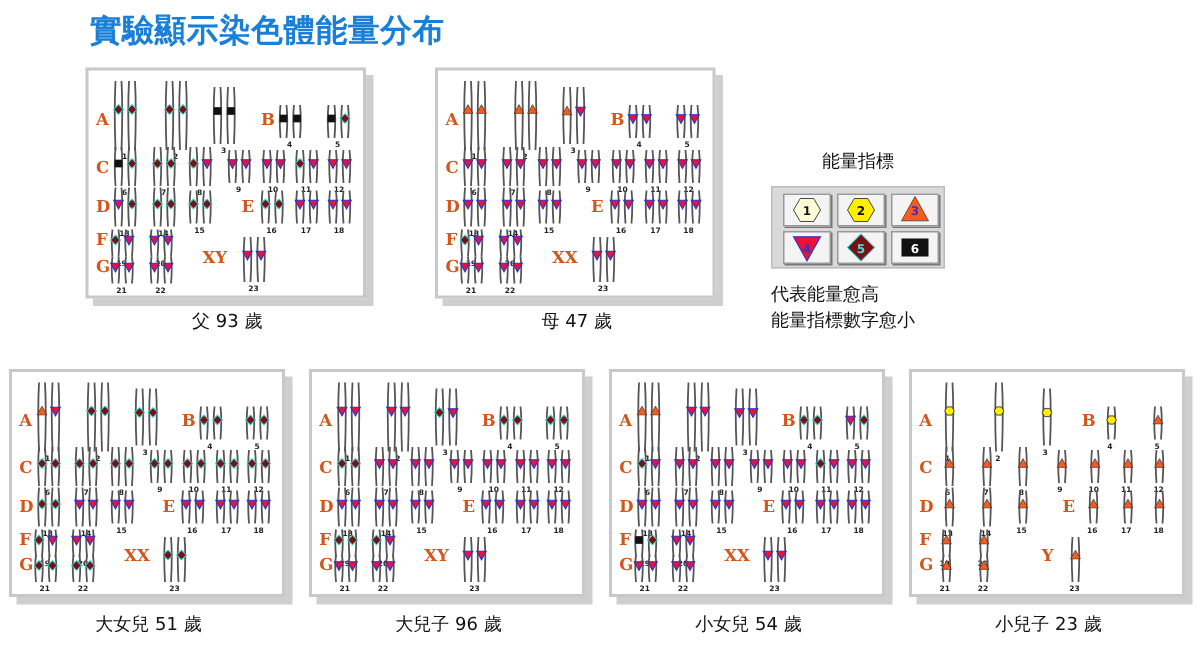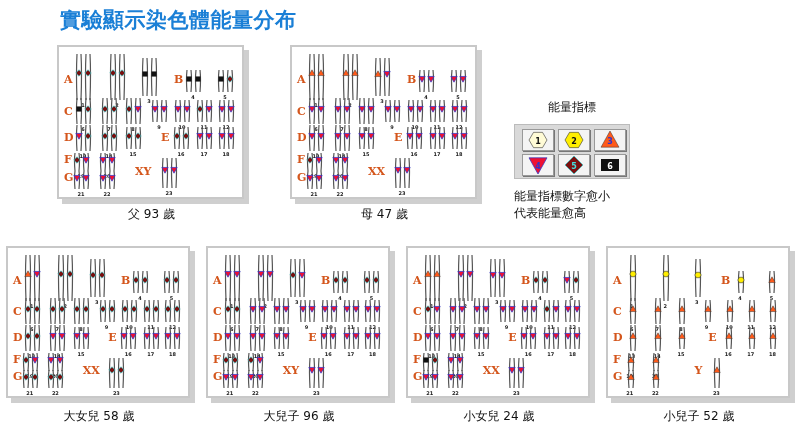--- a/index.html
+++ b/index.html
@@ -667,21 +667,21 @@
       <svg width="22" height="32" class="chr" style="left: 98.3607px; top: 108.533px; position: absolute;">
         <path d="M4,1 Q3,13 4,31" stroke="#555" stroke-width="1.2" fill="none"></path>
         <path d="M8,1 Q9,13 8,31" stroke="#555" stroke-width="1.2" fill="none"></path>
         <path d="M13,1 Q12,13 13,31" stroke="#555" stroke-width="1.2" fill="none"></path>
         <path d="M17,1 Q18,13 17,31" stroke="#555" stroke-width="1.2" fill="none"></path>
         <polygon points="6,9.8 9.2,13 6,16.2 2.8,13" fill="#7a1010" stroke="#33cccc" stroke-width="0.7"></polygon>
         <polygon points="15,9.8 18.2,13 15,16.2 11.8,13" fill="#7a1010" stroke="#33cccc" stroke-width="0.7"></polygon>
       </svg>
       <div class="num" style="left: 98.3607px; top: 141.533px;">23</div>
     </div>
-    <div class="caption" style="left: 6px; top: 408px; width: 186px;">大女兒 58 歲</div>
+    <div class="caption" style="left: 6px; top: 408px; width: 186px;">大女兒 51 歲</div>
     <div class="panel" style="left: 206px; top: 246px; width: 180px; height: 148px;">
       <div class="grp" style="left: 4.91803px; top: 25.6533px;">A</div>
       <div class="grp" style="left: 113.115px; top: 25.6533px;">B</div>
       <div class="grp" style="left: 4.91803px; top: 57.2267px;">C</div>
       <div class="grp" style="left: 4.91803px; top: 82.88px;">D</div>
       <div class="grp" style="left: 100.328px; top: 82.88px;">E</div>
       <div class="grp" style="left: 4.91803px; top: 104.587px;">F</div>
       <div class="grp" style="left: 4.91803px; top: 122.347px;">G</div>
       <div class="grp" style="left: 74.7541px; top: 116.427px;">XY</div>
       <svg width="22" height="48" class="chr" style="left: 13.7705px; top: 5.92px; position: absolute;">
@@ -1103,21 +1103,21 @@
       <svg width="22" height="32" class="chr" style="left: 98.3607px; top: 108.533px; position: absolute;">
         <path d="M4,1 Q3,13 4,31" stroke="#555" stroke-width="1.2" fill="none"></path>
         <path d="M8,1 Q9,13 8,31" stroke="#555" stroke-width="1.2" fill="none"></path>
         <path d="M13,1 Q12,13 13,31" stroke="#555" stroke-width="1.2" fill="none"></path>
         <path d="M17,1 Q18,13 17,31" stroke="#555" stroke-width="1.2" fill="none"></path>
         <polygon points="2.8,10.44 9.2,10.44 6,16.2" fill="#ee1133" stroke="#2233cc" stroke-width="0.7"></polygon>
         <polygon points="11.8,10.44 18.2,10.44 15,16.2" fill="#ee1133" stroke="#2233cc" stroke-width="0.7"></polygon>
       </svg>
       <div class="num" style="left: 98.3607px; top: 141.533px;">23</div>
     </div>
-    <div class="caption" style="left: 406px; top: 408px; width: 186px;">小女兒 24 歲</div>
+    <div class="caption" style="left: 406px; top: 408px; width: 186px;">小女兒 54 歲</div>
     <div class="panel" style="left: 606px; top: 246px; width: 180px; height: 148px;">
       <div class="grp" style="left: 4.91803px; top: 25.6533px;">A</div>
       <div class="grp" style="left: 113.115px; top: 25.6533px;">B</div>
       <div class="grp" style="left: 4.91803px; top: 57.2267px;">C</div>
       <div class="grp" style="left: 4.91803px; top: 82.88px;">D</div>
       <div class="grp" style="left: 100.328px; top: 82.88px;">E</div>
       <div class="grp" style="left: 4.91803px; top: 104.587px;">F</div>
       <div class="grp" style="left: 4.91803px; top: 122.347px;">G</div>
       <div class="grp" style="left: 86.5574px; top: 116.427px;">Y</div>
       <svg width="22" height="48" class="chr" style="left: 13.7705px; top: 5.92px; position: absolute;">
@@ -1252,21 +1252,21 @@
         <polygon points="11,4.8 14.2,10.56 7.8,10.56" fill="#ff5a1a" stroke="#333333" stroke-width="0.5"></polygon>
       </svg>
       <div class="num" style="left: 37.377px; top: 142.36px;">22</div>
       <svg width="22" height="32" class="chr" style="left: 98.3607px; top: 108.533px; position: absolute;">
         <path d="M9,1 Q8,13 9,31" stroke="#555" stroke-width="1.2" fill="none"></path>
         <path d="M13,1 Q14,13 13,31" stroke="#555" stroke-width="1.2" fill="none"></path>
         <polygon points="11,9.8 14.2,15.56 7.8,15.56" fill="#ff5a1a" stroke="#333333" stroke-width="0.5"></polygon>
       </svg>
       <div class="num" style="left: 98.3607px; top: 141.533px;">23</div>
     </div>
-    <div class="caption" style="left: 606px; top: 408px; width: 186px;">小兒子 52 歲</div>
+    <div class="caption" style="left: 606px; top: 408px; width: 186px;">小兒子 23 歲</div>
   </div>
 
 <div class="legend-title">能量指標</div>
 <div class="legend-box" id="legend-box">
     <div class="lcell" style="left: 7px; top: 4px;"><svg width="30" height="20">
         <polygon points="6,10 10.5,2.3500000000000005 19.5,2.3500000000000005 24,10 19.5,17.65 10.5,17.65" fill="#fffbd6" stroke="#333333" stroke-width="0.6"></polygon>
         <text x="15" y="13.5" font-size="8" font-weight="bold" text-anchor="middle" fill="#111" font-family="DejaVu Sans, sans-serif">1</text>
       </svg></div>
     <div class="lcell" style="left: 43px; top: 4px;"><svg width="30" height="20">
         <polygon points="6,10 10.5,2.3500000000000005 19.5,2.3500000000000005 24,10 19.5,17.65 10.5,17.65" fill="#ffee00" stroke="#333333" stroke-width="0.6"></polygon>
@@ -1283,15 +1283,15 @@
     <div class="lcell" style="left: 43px; top: 29px;"><svg width="30" height="20">
         <polygon points="15,1 24,10 15,19 6,10" fill="#7a1010" stroke="#33cccc" stroke-width="0.7"></polygon>
         <text x="15" y="13.5" font-size="8" font-weight="bold" text-anchor="middle" fill="#44dddd" font-family="DejaVu Sans, sans-serif">5</text>
       </svg></div>
     <div class="lcell" style="left: 79px; top: 29px;"><svg width="30" height="20">
         <rect x="6" y="4" width="18" height="12" fill="#111"></rect>
         <text x="15" y="13.5" font-size="8" font-weight="bold" text-anchor="middle" fill="#fff" font-family="DejaVu Sans, sans-serif">6</text>
       </svg></div>
   </div>
 <div class="legend-note">
+  <div>代表能量愈高</div>
   <div>能量指標數字愈小</div>
-  <div>代表能量愈高</div>
 </div>
 
 </body></html>

